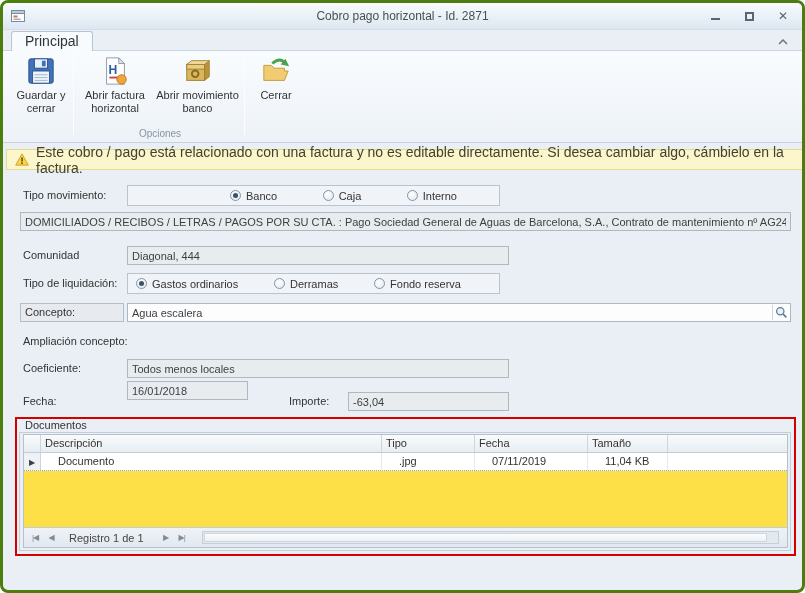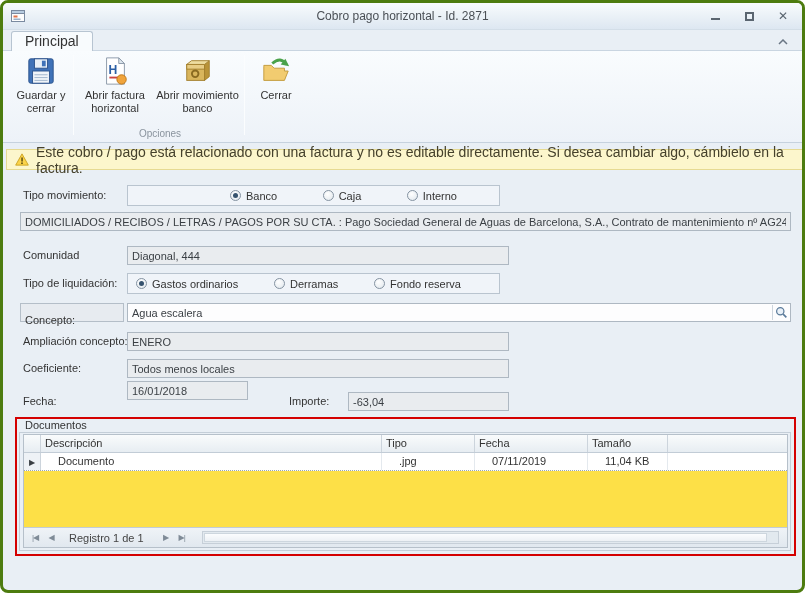--- a/index.html
+++ b/index.html
@@ -67,21 +67,21 @@
   .radio { display:flex; align-items:center; gap:5px; font-size:11px; color:#333; cursor:default; }
   .rb { width:11px; height:11px; border:1px solid #8593a2; border-radius:50%;
         background:radial-gradient(circle at 40% 35%, #ffffff, #dfe6ec); position:relative; flex:none; }
   .radio.checked .rb::after {
     content:""; position:absolute; left:2px; top:2px; width:5px; height:5px;
     border-radius:50%; background:#35526e;
   }
   .concepto-label {
     position:absolute; top:300px; left:17px; width:104px; height:19px;
     background:#e7ebf0; border:1px solid #b4bec8;
-    font-size:11px; line-height:17px; padding:8px 4px; color:#333;
+    font-size:11px; line-height:17px; padding:0 4px; color:#333;
   }
   .concepto-wrap { position:absolute; top:300px; left:124px; width:664px; height:19px; }
   .concepto-wrap input { position:absolute; left:0; top:0; width:100%; background:#fdfdfe; padding-right:39px; }
   .lookup-btn { position:absolute; right:2px; top:2px; width:17px; height:15px;
     display:flex; align-items:center; justify-content:center; border-left:1px solid #cdd5dd; }
 
   
   .annotation { position:absolute; top:414px; left:12px; width:781px; height:139px;
     border:2px solid #d40000; pointer-events:none; z-index:5; }
   .doc-title { position:absolute; top:416px; left:22px; font-size:11px; color:#333; }
@@ -258,21 +258,20 @@
     <input class="field" readonly="" value="Agua escalera" style="">
     <span class="lookup-btn">
       <svg width="13" height="13" viewBox="0 0 16 16">
         <circle cx="6.5" cy="6.5" r="4.5" fill="#eaf1f8" stroke="#5a7a9a" stroke-width="1.5"></circle>
         <line x1="10" y1="10" x2="14" y2="14" stroke="#5a7a9a" stroke-width="2"></line>
       </svg>
     </span>
   </div>
 
   <div class="lbl" style="top:329px; left:20px;">Ampliación concepto:</div>
-  <input class="field" style="top: 329px; left: 124px; width: 382px;" readonly="" value="ENERO">
 
   <div class="lbl" style="top:356px; left:20px;">Coeficiente:</div>
   <input class="field" style="top: 356px; left: 124px; width: 382px;" readonly="" value="Todos menos locales">
 
   <div class="lbl" style="top:389px; left:20px;">Fecha:</div>
   <input class="field" style="top: 378px; left: 124px; width: 121px;" readonly="" value="16/01/2018">
   <div class="lbl" style="top:389px; left:286px;">Importe:</div>
   <input class="field" style="top: 389px; left: 345px; width: 161px;" readonly="" value="-63,04">
 
   <div class="doc-title">Documentos</div>

